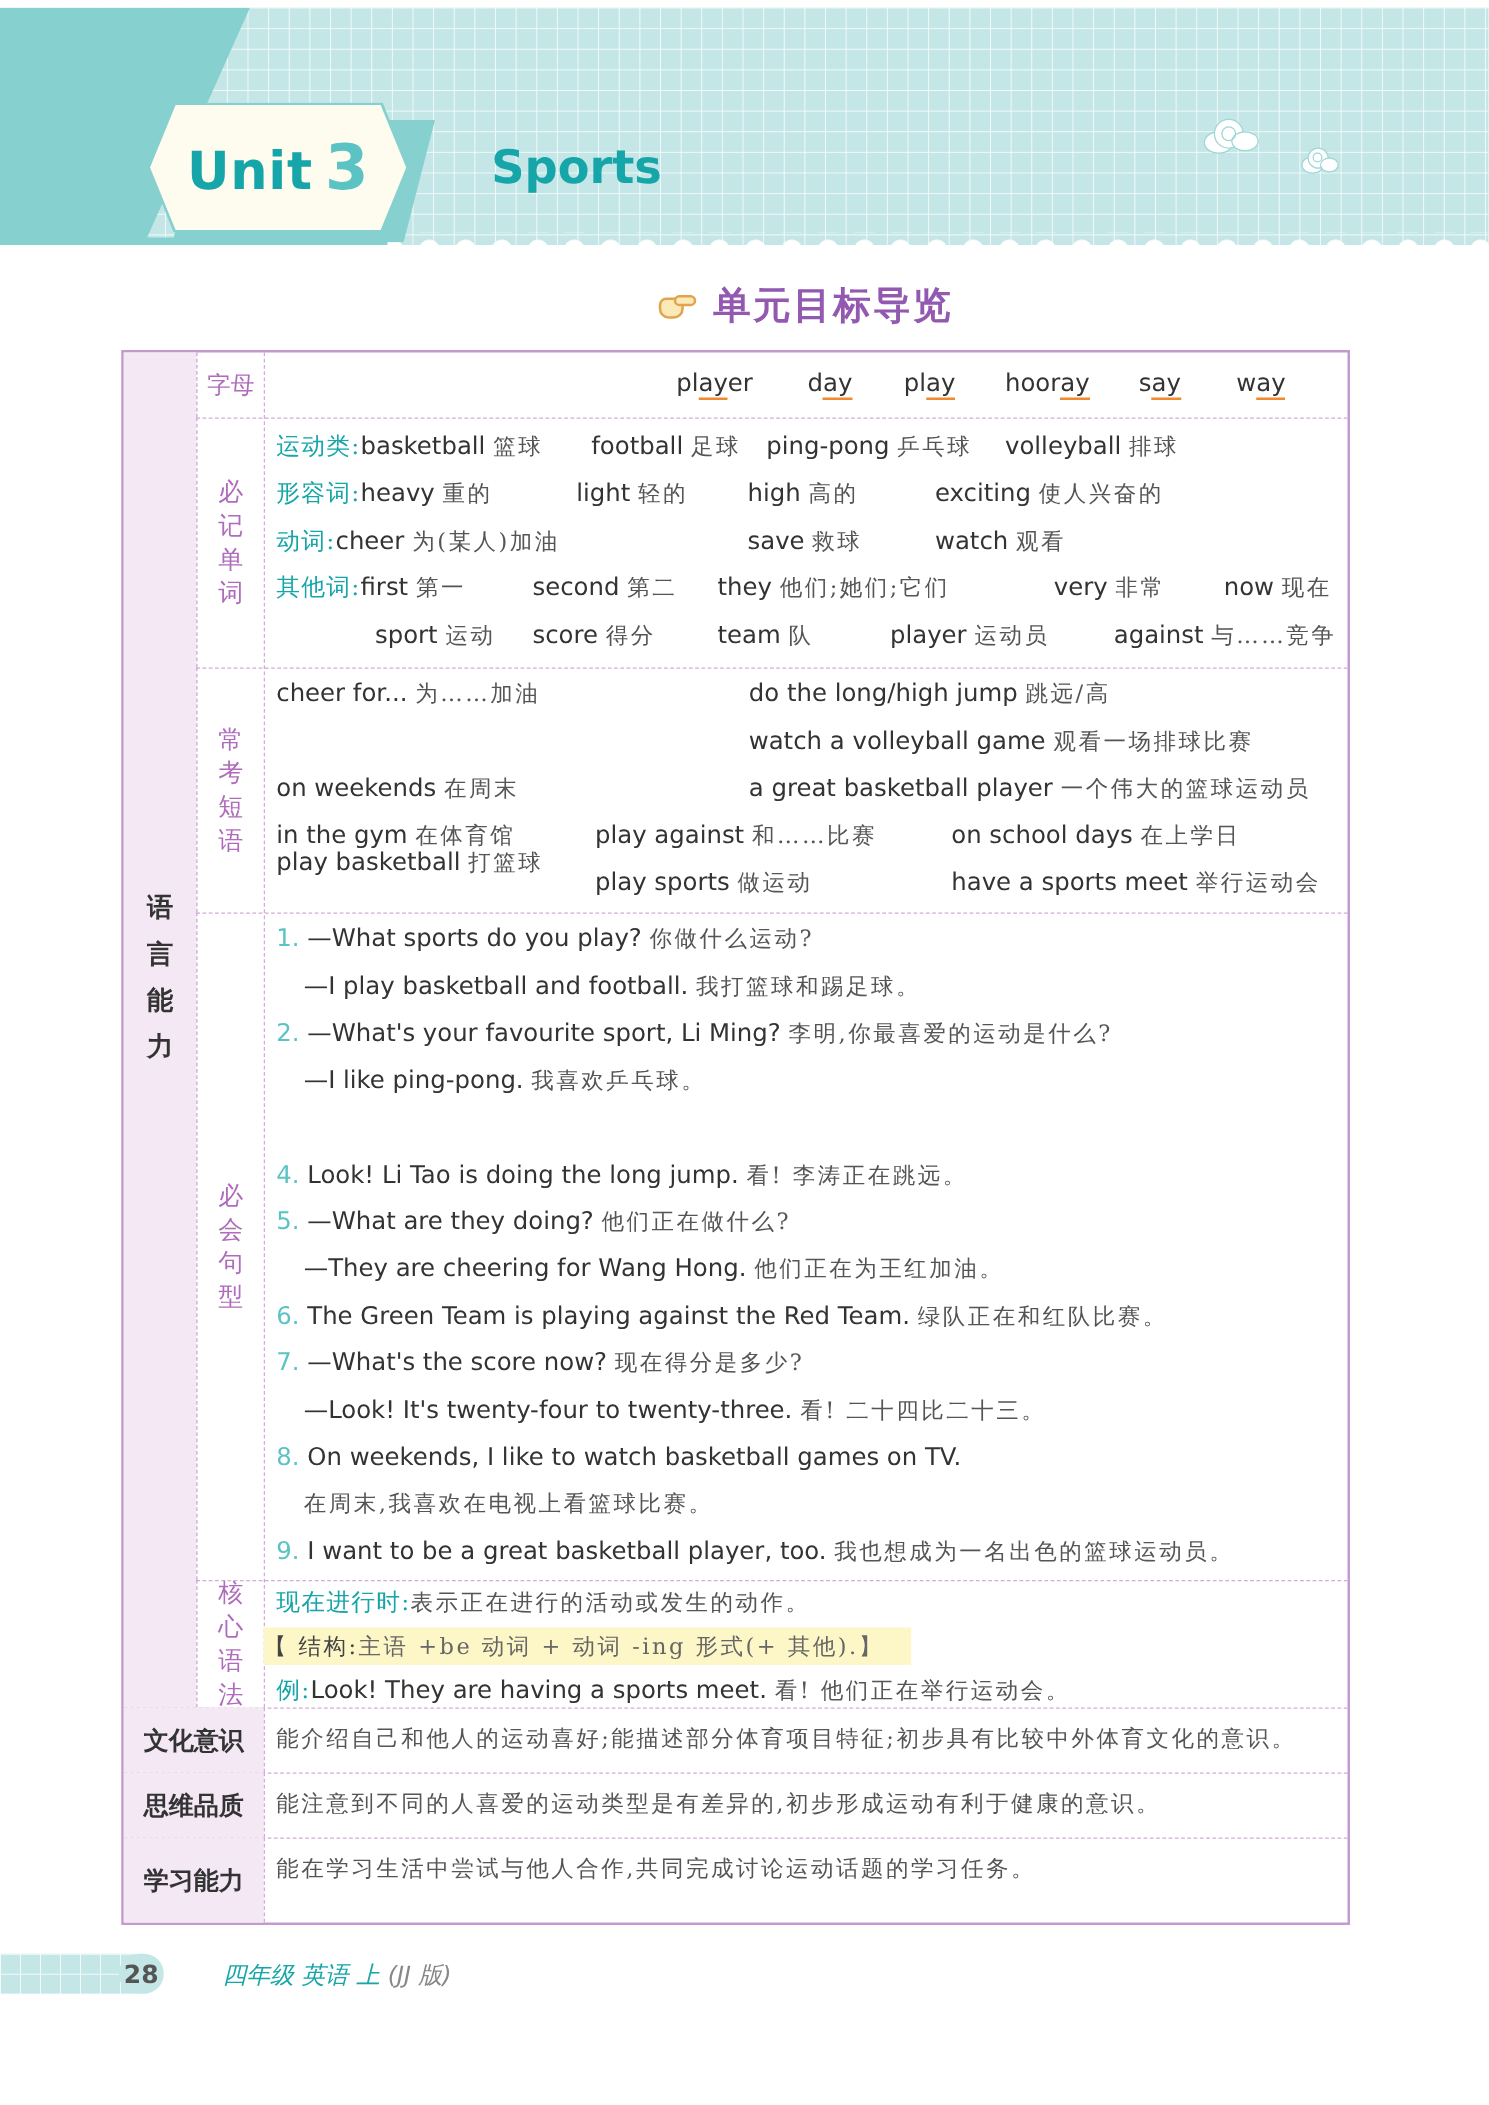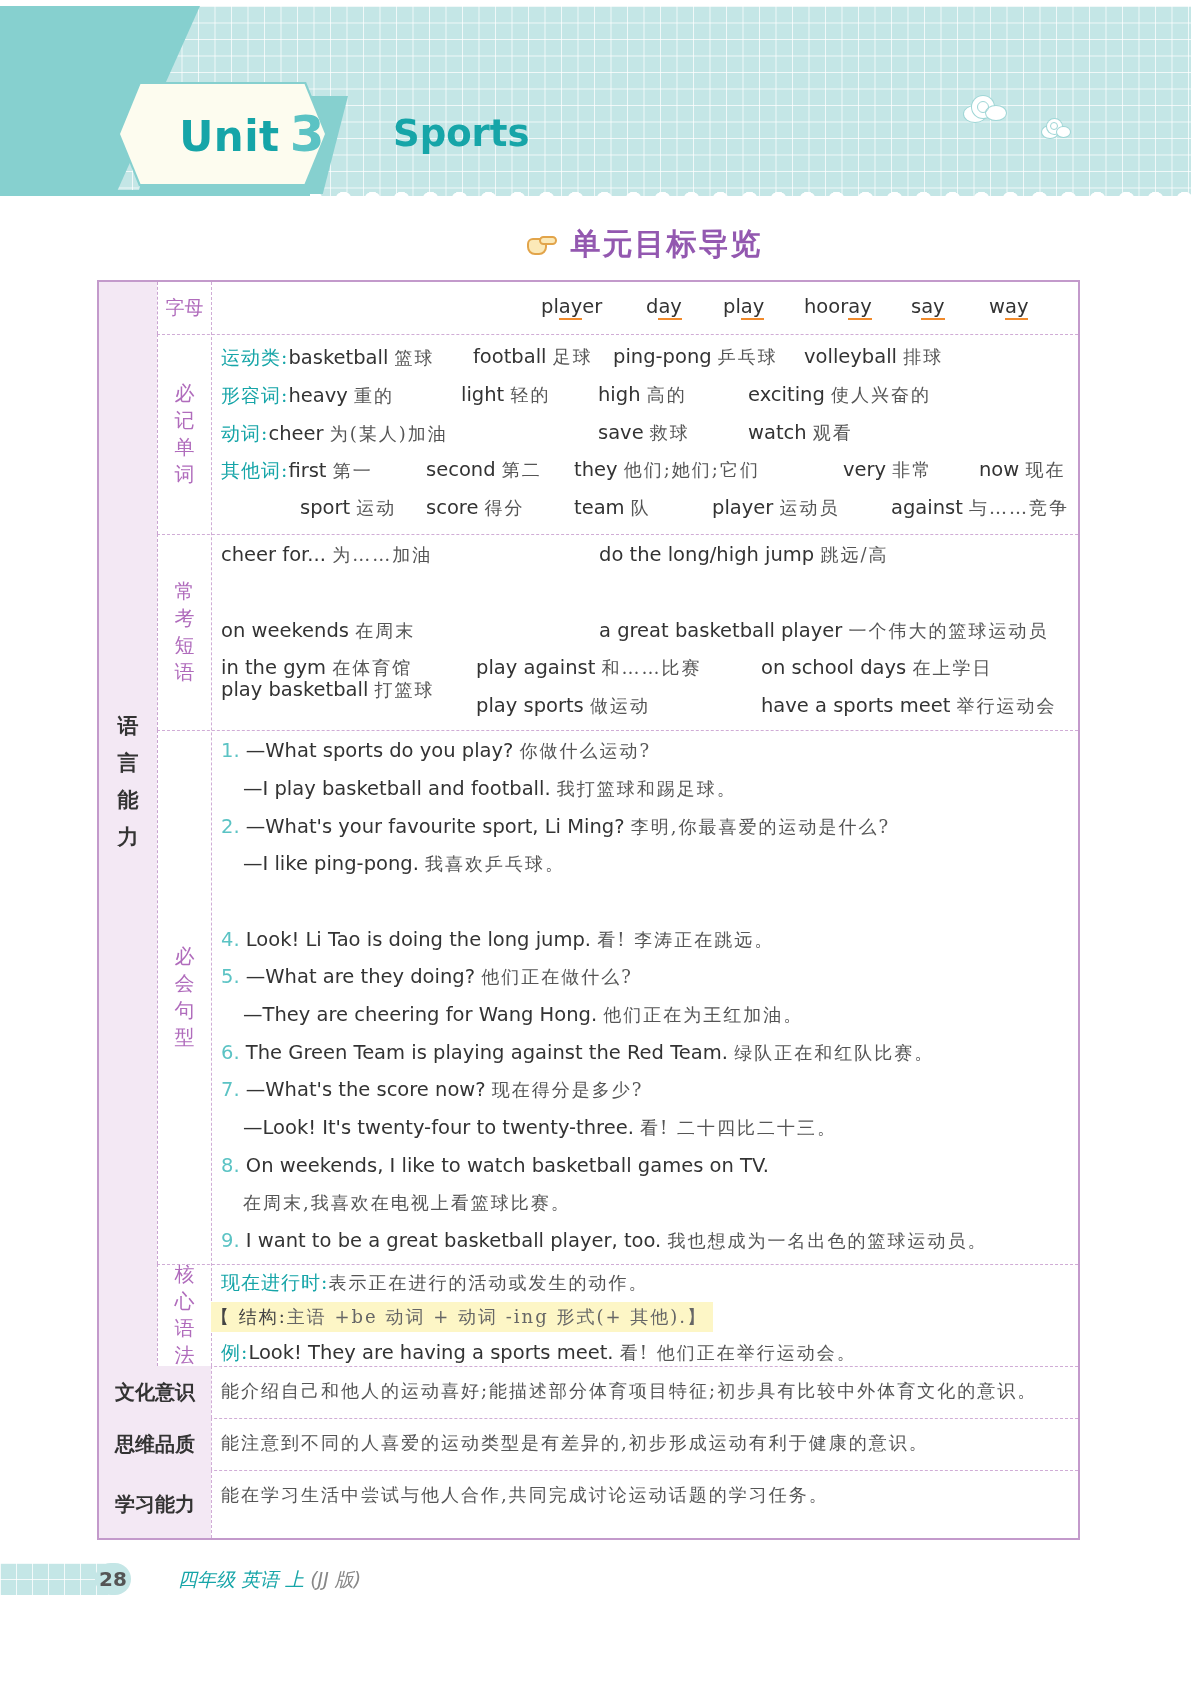--- a/index.html
+++ b/index.html
@@ -31,21 +31,21 @@
   .banner-bottom-dark { position:absolute; left:0; bottom:0; width: 310px; height: 6px; background:#86d0cf; }
   .unit-shadow {
     position: absolute; left: 138px; top: 90px; width: 210px; height: 98px;
     background: #86d0cf;
     clip-path: polygon(12% 0, 100% 0, 88% 100%, 0 100%);
   }
   .unit-badge {
     position: absolute; left: 120px; top: 78px; width: 205px; height: 100px;
     background: #fdfcef;
     clip-path: polygon(10% 0, 90% 0, 100% 50%, 90% 100%, 10% 100%, 0 50%);
-    display: flex; align-items: center; justify-content: flex-end;
+    display: flex; align-items: center; justify-content: center;
   }
   .unit-badge-border {
     position: absolute; left: 118px; top: 76px; width: 209px; height: 104px;
     background: #86d0cf;
     clip-path: polygon(10% 0, 90% 0, 100% 50%, 90% 100%, 10% 100%, 0 50%);
   }
   .unit-text { font-family: "DejaVu Sans", sans-serif; font-weight: bold; color: #16a5a8; font-size: 42px; letter-spacing: 0.5px; }
   .unit-text .num { font-size: 50px; margin-left: 10px; }
   .sports-title { position: absolute; left: 393px; top: 106px; font-weight: bold; color: #16a5a8; font-size: 37px; }
   .cloud { position: absolute; }
@@ -206,20 +206,21 @@
     <div class="vlabel">
       <div>常</div>
         <div>考</div>
         <div>短</div>
         <div>语</div>
     </div>
   </div>
   <div class="content" style="top:252px; height:196px;">
     <div class="line" style="top:6px; left:0;"><span>cheer for...</span> <span class="cn">为……加油</span></div>
     <div class="line" style="top:6px; left:378px;"><span>do the long/high jump</span> <span class="cn">跳远/高</span></div>
+    <div class="line" style="top:44px; left:378px;"><span>watch a volleyball game</span> <span class="cn">观看一场排球比赛</span></div>
     <div class="line" style="top:82px; left:0;"><span>on weekends</span> <span class="cn">在周末</span></div>
     <div class="line" style="top:82px; left:378px;"><span>a great basketball player</span> <span class="cn">一个伟大的篮球运动员</span></div>
     <div class="line" style="top:119px; left:0;"><span>in the gym</span> <span class="cn">在体育馆</span></div>
     <div class="line" style="top:119px; left:255px;"><span>play against</span> <span class="cn">和……比赛</span></div>
     <div class="line" style="top:119px; left:540px;"><span>on school days</span> <span class="cn">在上学日</span></div>
     <div class="line" style="top:141px; left:0;"><span>play basketball</span> <span class="cn">打篮球</span></div>
     <div class="line" style="top:157px; left:255px;"><span>play sports</span> <span class="cn">做运动</span></div>
     <div class="line" style="top:157px; left:540px;"><span>have a sports meet</span> <span class="cn">举行运动会</span></div>
   </div>
   <div class="row-line" style="top:448px;"></div>
@@ -252,21 +253,21 @@
   <div class="col-b" style="top:982px; height:102px;">
     <div class="vlabel">
       <div>核</div>
         <div>心</div>
         <div>语</div>
         <div>法</div>
     </div>
   </div>
   <div class="content" style="top:982px; height:102px; left:112px;">
     <div class="line" style="top:3px; left:10px;"><span class="tealk">现在进行时:</span><span class="cn">表示正在进行的活动或发生的动作。</span></div>
-    <div class="line hl" style="top:38px; left:0; padding-right:6px;"><span class="cn" style="color:#444">【 结构:</span><span class="cn" style="color:#666">主语 +be 动词 + 动词 -ing 形式(+ 其他).】</span></div>
+    <div class="line hl" style="top:38px; left:0; padding-right:22px;"><span class="cn" style="color:#444">【 结构:</span><span class="cn" style="color:#666">主语 +be 动词 + 动词 -ing 形式(+ 其他).】</span></div>
     <div class="line" style="top:73px; left:10px;"><span class="tealk">例:</span><span>Look! They are having a sports meet.</span> <span class="cn">看! 他们正在举行运动会。</span></div>
   </div>
   <div class="full-line" style="top:1084px;"></div>
 
   <div style="position:absolute; left:0; right:0; top:1084px; height:52px;">
     <div class="bottom-label">文化意识</div>
     <div class="vdiv" style="top:0; height:52px;"></div>
     <div class="line" style="top:10px; left:122px;"><span class="cn">能介绍自己和他人的运动喜好;能描述部分体育项目特征;初步具有比较中外体育文化的意识。</span></div>
   </div>
   <div class="full-line" style="top:1136px;"></div>

